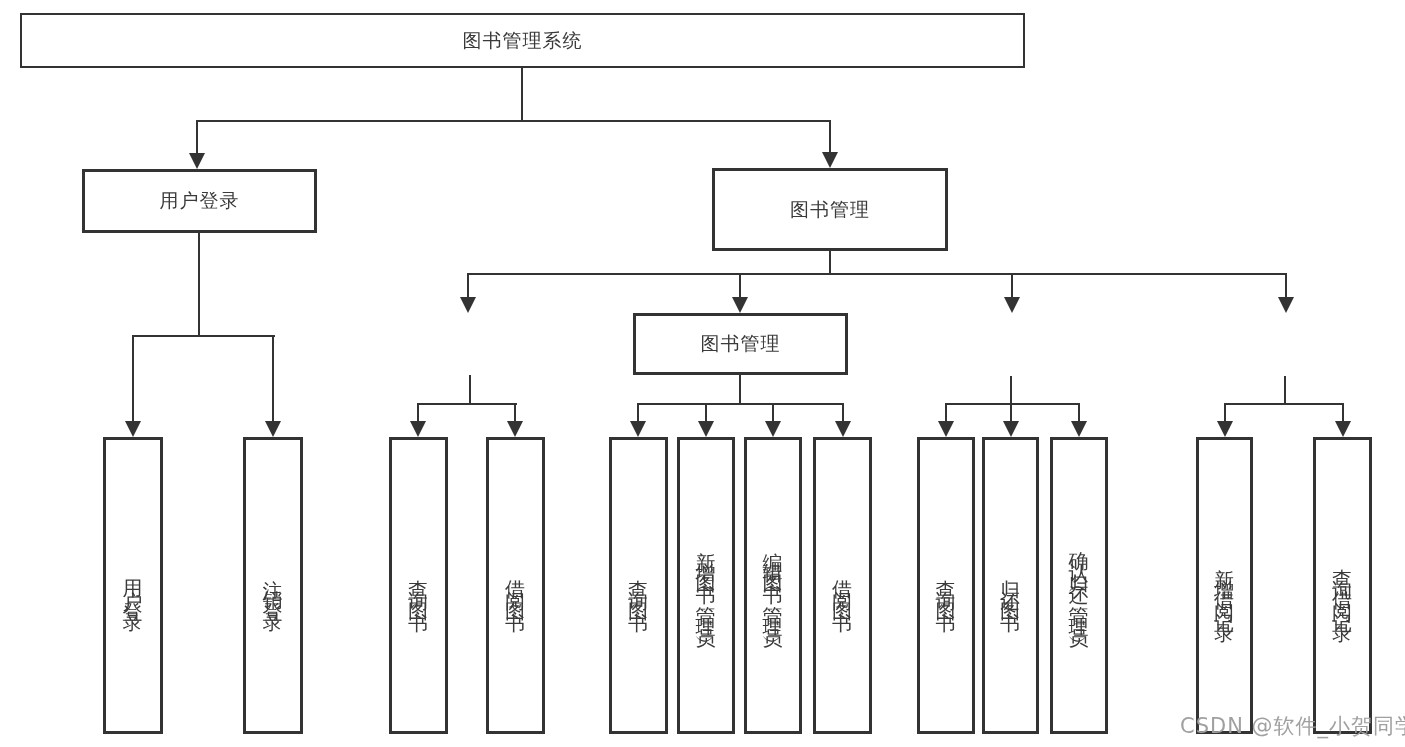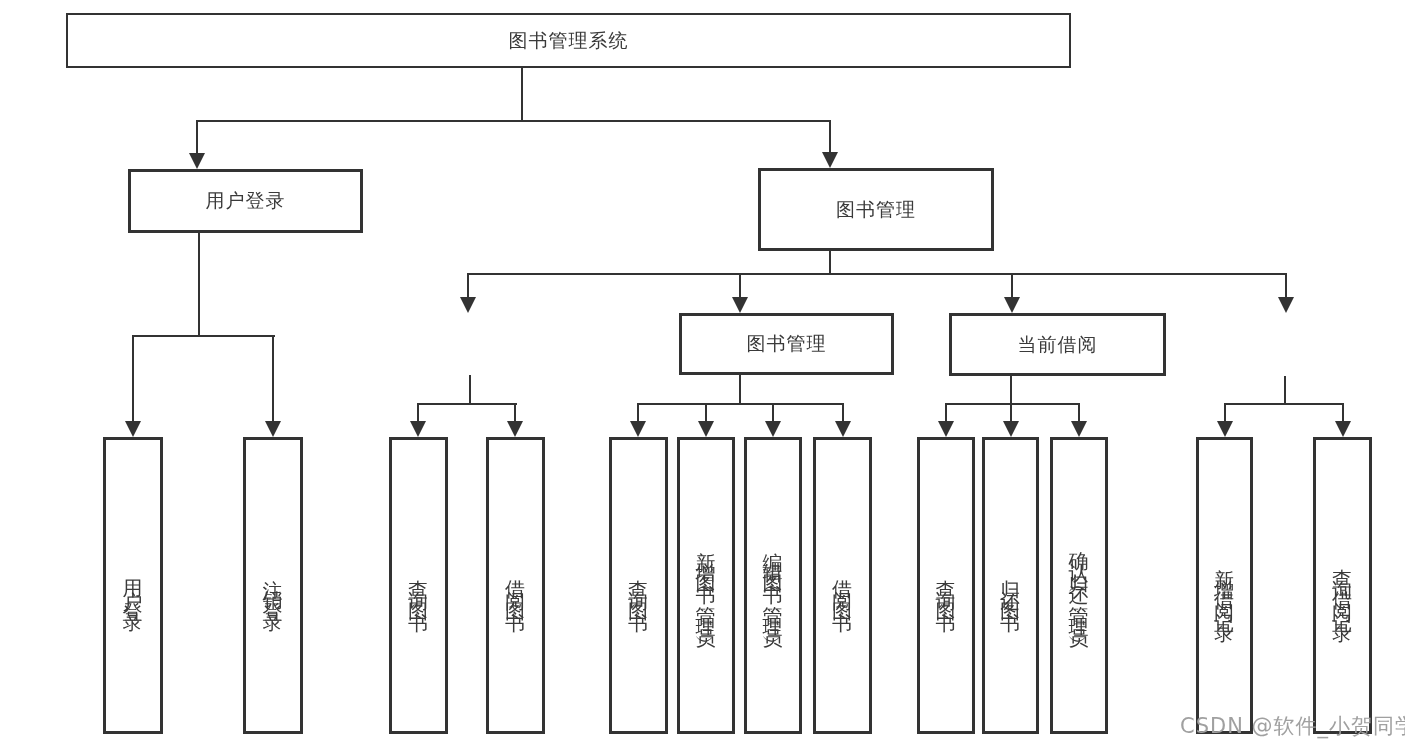--- a/index.html
+++ b/index.html
@@ -14,21 +14,20 @@
   .hbox{
     position:absolute;
     box-sizing:border-box;
     border:3px solid #333333;
     background:#ffffff;
     display:flex;align-items:center;justify-content:center;
     color:#3a3a3a;
     font-size:19px;
     letter-spacing:1px;
     white-space:nowrap;
-    margin-left:46px;
   }
   .hbox.root{border-width:2px;font-size:19px;}
   .vbox{
     position:absolute;
     box-sizing:border-box;
     border:3px solid #333333;
     background:#ffffff;
     display:flex;align-items:center;justify-content:center;
     color:#3a3a3a;
   }
@@ -129,23 +128,20 @@
   <div class="hbox" style="left:82px;top:169px;width:235px;height:64px">
     <span>用户登录</span>
   </div>
   <div class="hbox" style="left:712px;top:168px;width:236px;height:83px">
     <span>图书管理</span>
   </div>
 
   <div class="hbox" style="left:633px;top:313px;width:215px;height:62px">
     <span>图书管理</span>
   </div>
-  <div class="hbox" style="left:903px;top:313px;width:217px;height:63px">
-    <span>当前借阅</span>
-  </div>
 
   <div class="vbox" style="left:103px;top:437px;width:60px;height:297px">
     <span>用户登录</span>
   </div>
   <div class="vbox" style="left:243px;top:437px;width:60px;height:297px">
     <span>注销登录</span>
   </div>
 
   <div class="vbox" style="left:389px;top:437px;width:59px;height:297px">
     <span>查询图书</span>

